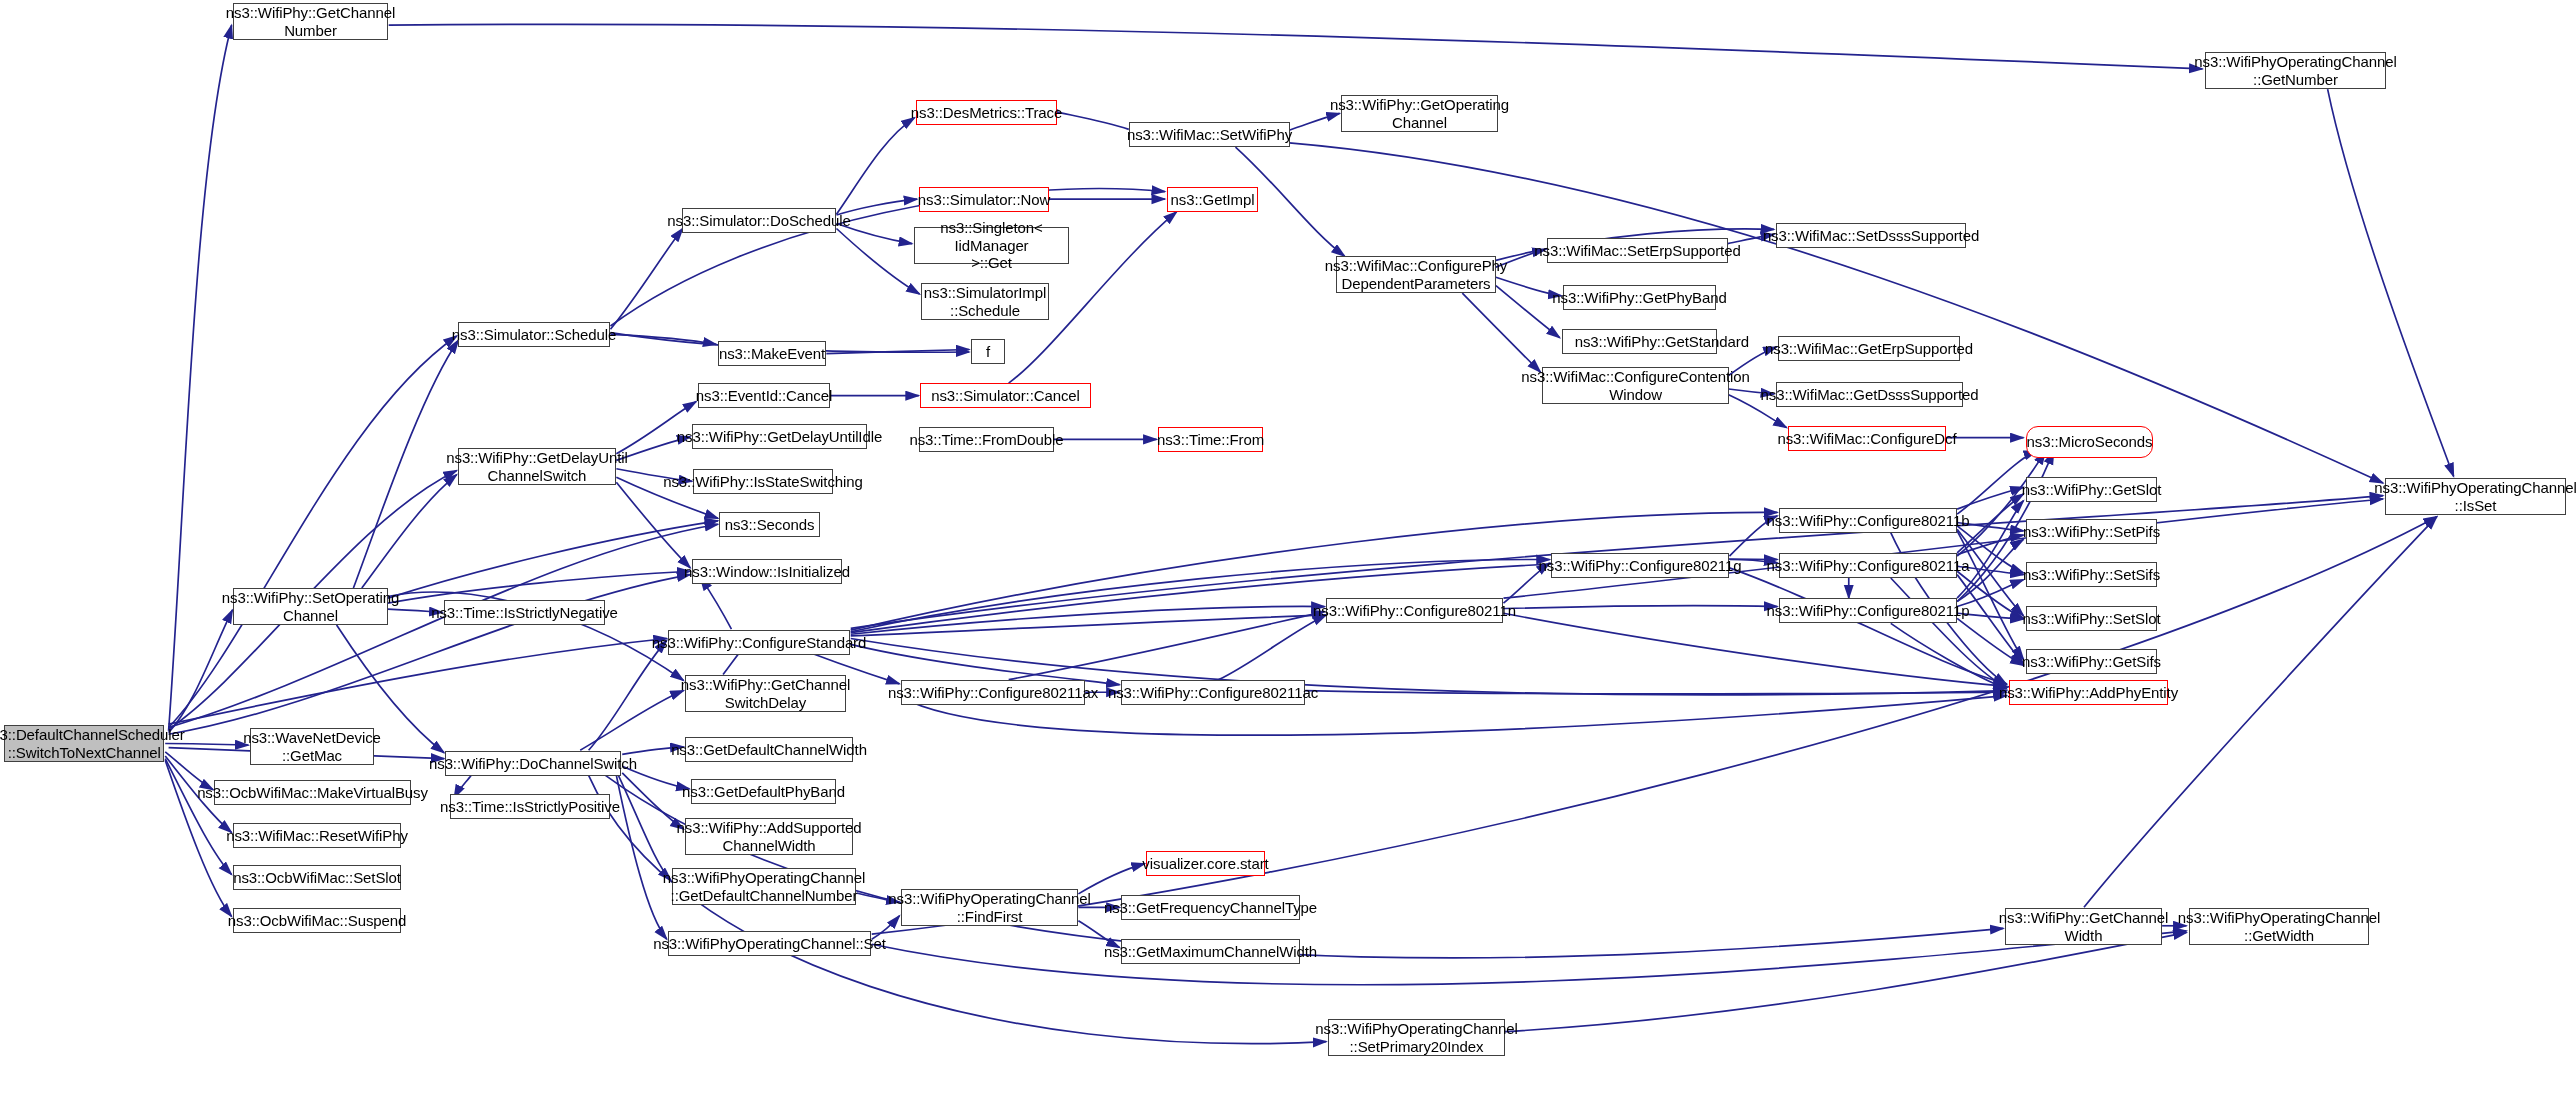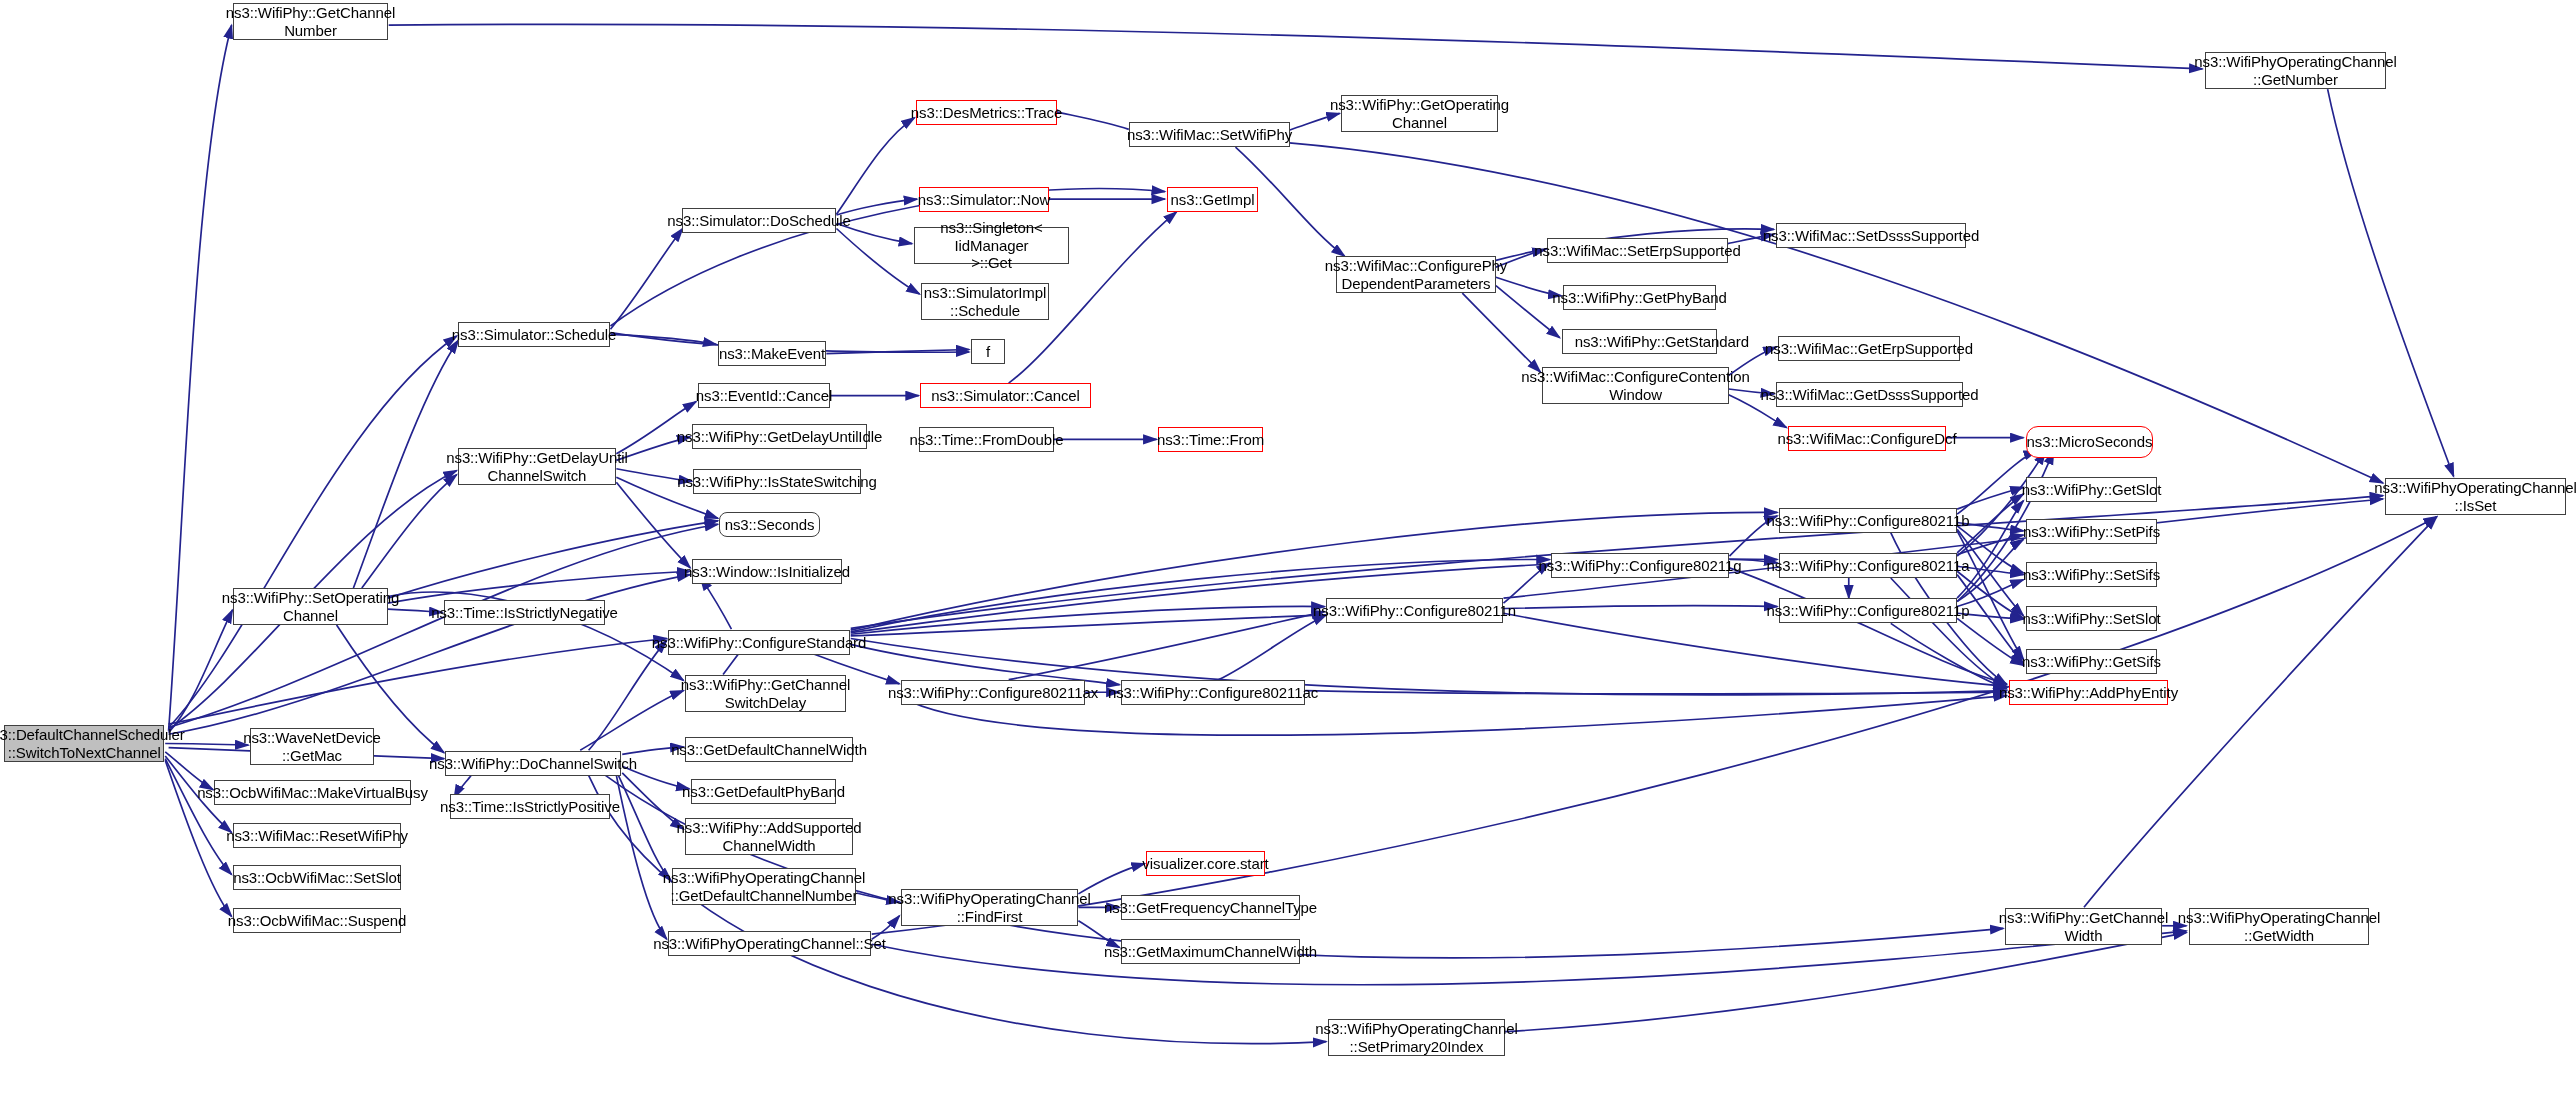--- a/index.html
+++ b/index.html
@@ -203,22 +203,22 @@
       <div class="node" style="left: 458px; top: 322px; width: 152px; height: 25px;">ns3::Simulator::Schedule</div>
       <div class="node" style="left: 718px; top: 341px; width: 108px; height: 25px;">ns3::MakeEvent</div>
       <div class="node" style="left: 971px; top: 339px; width: 34px; height: 25px;">f</div>
       <div class="node" style="left: 698px; top: 383px; width: 132px; height: 25px;">ns3::EventId::Cancel</div>
       <div class="node red" style="left: 920px; top: 383px; width: 171px; height: 25px;">ns3::Simulator::Cancel</div>
       <div class="node" style="left: 692px; top: 424px; width: 175px; height: 25px;">ns3::WifiPhy::GetDelayUntilIdle</div>
       <div class="node" style="left: 919px; top: 427px; width: 135px; height: 25px;">ns3::Time::FromDouble</div>
       <div class="node red" style="left: 1158px; top: 427px; width: 105px; height: 25px;">ns3::Time::From</div>
       <div class="node" style="left: 458px; top: 448px; width: 158px; height: 37px;">ns3::WifiPhy::GetDelayUntil
 ChannelSwitch</div>
-      <div class="node" style="left: 693px; top: 469px; width: 168px; height: 25px;">ns3::WifiPhy::IsStateSwitching</div>
-      <div class="node" style="left: 719px; top: 512px; width: 101px; height: 25px; border-radius: 8px;">ns3::Seconds</div>
+      <div class="node" style="left: 693px; top: 469px; width: 140px; height: 25px;">ns3::WifiPhy::IsStateSwitching</div>
+      <div class="node" style="left: 719px; top: 512px; width: 101px; height: 25px;">ns3::Seconds</div>
       <div class="node" style="left: 692px; top: 559px; width: 150px; height: 25px;">ns3::Window::IsInitialized</div>
       <div class="node" style="left: 233px; top: 588px; width: 155px; height: 37px;">ns3::WifiPhy::SetOperating
 Channel</div>
       <div class="node" style="left: 444px; top: 600px; width: 161px; height: 25px;">ns3::Time::IsStrictlyNegative</div>
       <div class="node" style="left: 668px; top: 630px; width: 182px; height: 25px;">ns3::WifiPhy::ConfigureStandard</div>
       <div class="node" style="left: 1326px; top: 598px; width: 177px; height: 25px;">ns3::WifiPhy::Configure80211n</div>
       <div class="node" style="left: 1551px; top: 553px; width: 178px; height: 25px;">ns3::WifiPhy::Configure80211g</div>
       <div class="node" style="left: 1779px; top: 508px; width: 178px; height: 25px;">ns3::WifiPhy::Configure80211b</div>
       <div class="node" style="left: 1779px; top: 553px; width: 178px; height: 25px;">ns3::WifiPhy::Configure80211a</div>
       <div class="node" style="left: 1779px; top: 598px; width: 178px; height: 25px;">ns3::WifiPhy::Configure80211p</div>

